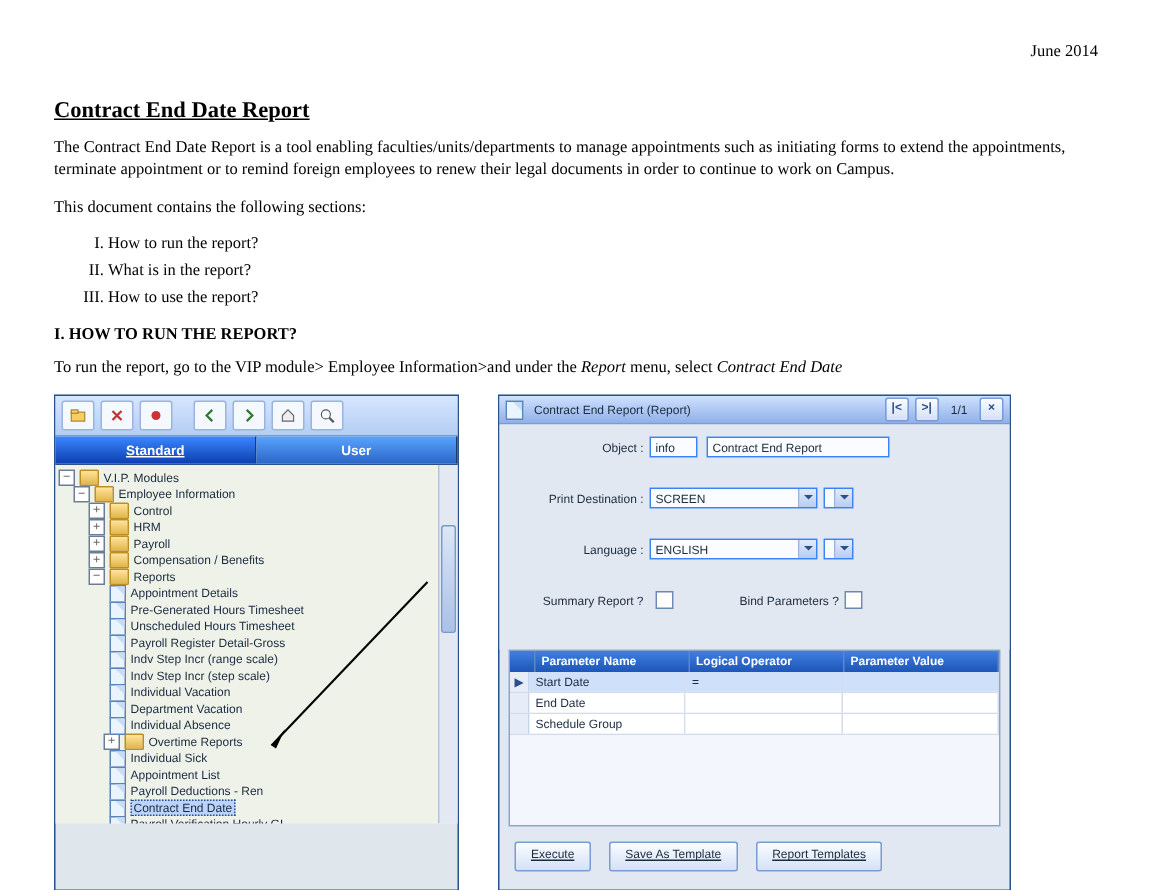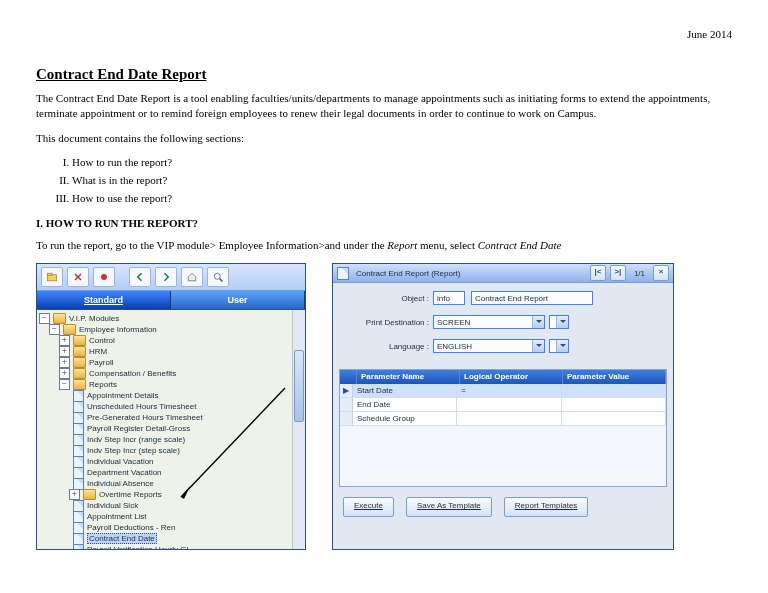--- a/index.html
+++ b/index.html
@@ -189,21 +189,21 @@
     color: #2b4f8a;
   }
   .dlg-topform {
     padding: 8px 10px 6px 10px;
     background: #e2e8f1;
   }
   .form-row {
     display: flex;
     align-items: center;
     height: 14px;
-    margin-bottom: 10px;
+    margin-bottom: 20px;
   }
   .form-row .lbl { width: 86px; text-align: right; padding-right: 4px; }
   .combo {
     border: 1px solid #3b82f6;
     background: #fafcff;
     height: 12px;
     display: flex;
     align-items: center;
     position: relative;
   }
@@ -394,25 +394,25 @@
             <span class="pm">−</span>
             <span class="folder"></span>
             <span>Reports</span>
           </div>
         <div class="row" style="padding-left:34px">
             <span class="doc"></span>
             <span>Appointment Details</span>
           </div>
         <div class="row" style="padding-left:34px">
             <span class="doc"></span>
+            <span>Pre-Generated Hours Timesheet</span>
+          </div>
+        <div class="row" style="padding-left:34px">
+            <span class="doc"></span>
             <span>Unscheduled Hours Timesheet</span>
-          </div>
-        <div class="row" style="padding-left:34px">
-            <span class="doc"></span>
-            <span>Pre-Generated Hours Timesheet</span>
           </div>
         <div class="row" style="padding-left:34px">
             <span class="doc"></span>
             <span>Payroll Register Detail-Gross</span>
           </div>
         <div class="row" style="padding-left:34px">
             <span class="doc"></span>
             <span>Indv Step Incr (range scale)</span>
           </div>
         <div class="row" style="padding-left:34px">
@@ -502,20 +502,27 @@
         <div class="form-row">
           <span class="lbl">Language :</span>
           <div class="combo" style="width:110px">
               <span class="txt">ENGLISH</span>
               <span class="dd"></span>
             </div>
           <div class="combo" style="width:18px;margin-left:4px">
               <span class="dd"></span>
             </div>
         </div>
+        <div class="form-row">
+          <span class="lbl">Summary Report ?</span>
+          <span class="chk"></span>
+          <span style="width:44px"></span>
+          <span>Bind Parameters ?</span>
+          <span class="chk"></span>
+        </div>
       </div>
 
       <div class="grid">
         <div class="ghead">
           <div class="gh" style="flex:0 0 12px"></div>
           <div class="gh">Parameter Name</div>
           <div class="gh">Logical Operator</div>
           <div class="gh">Parameter Value</div>
         </div>
         <div class="gbody">

